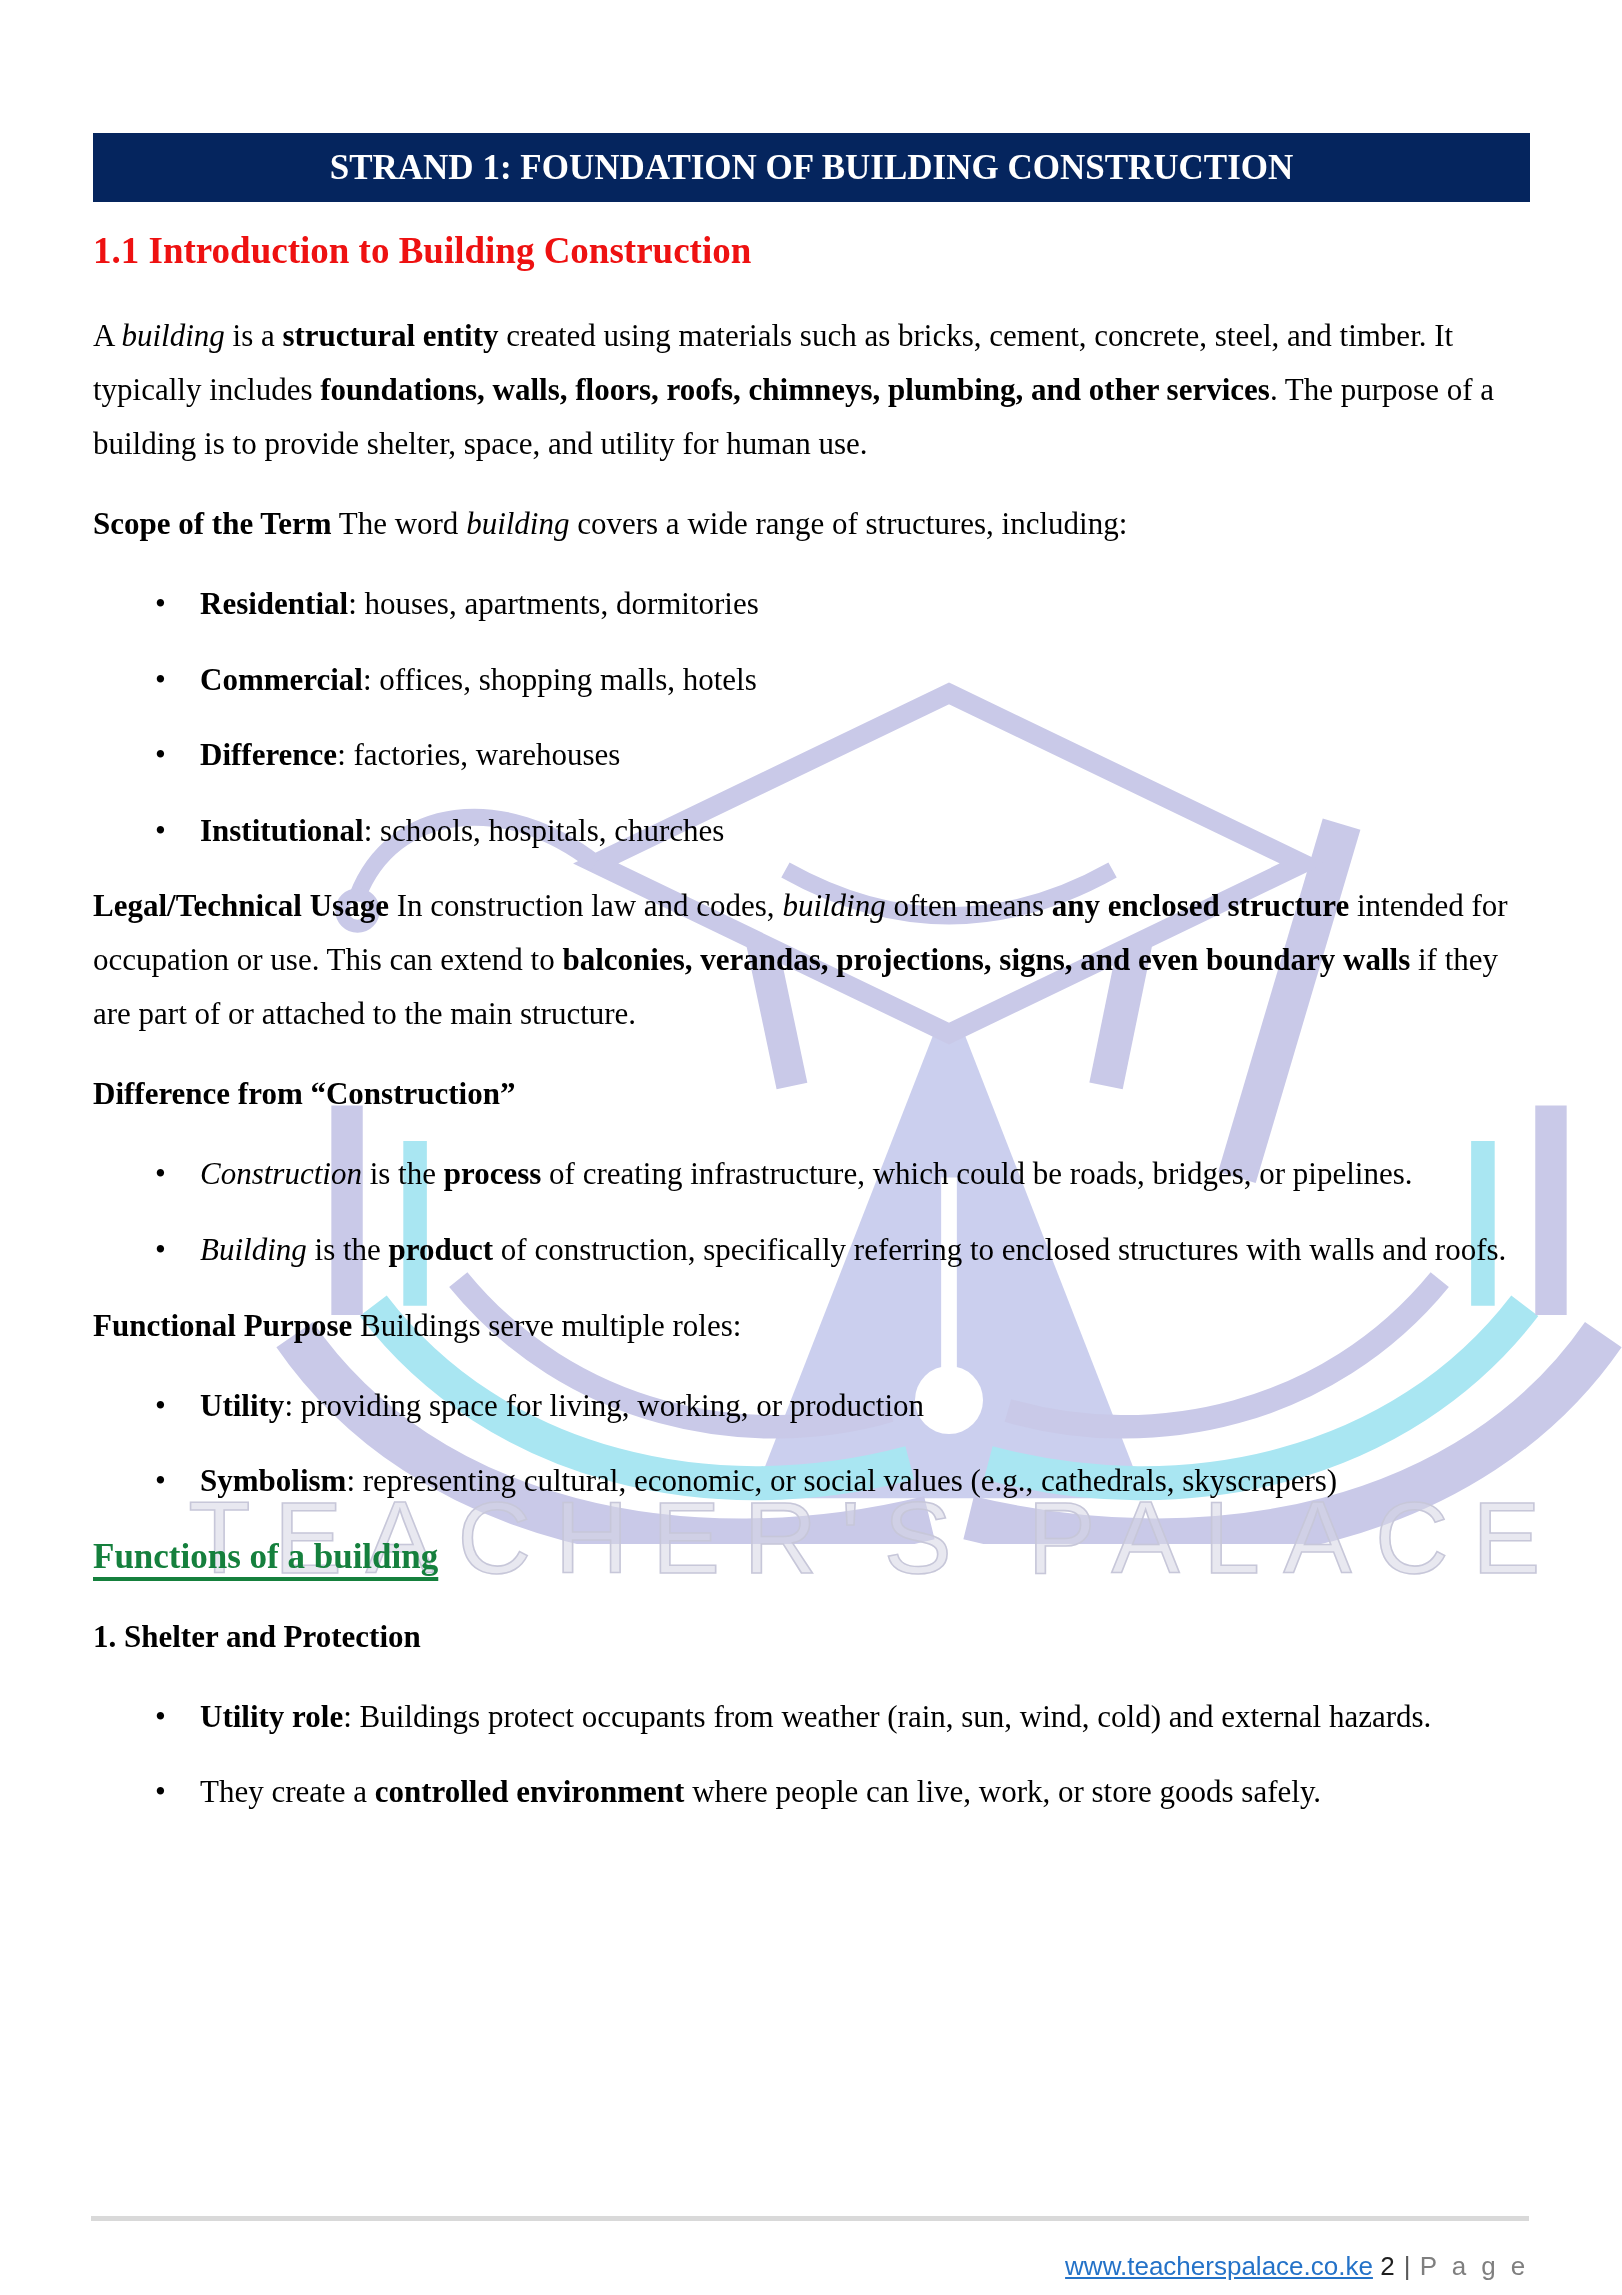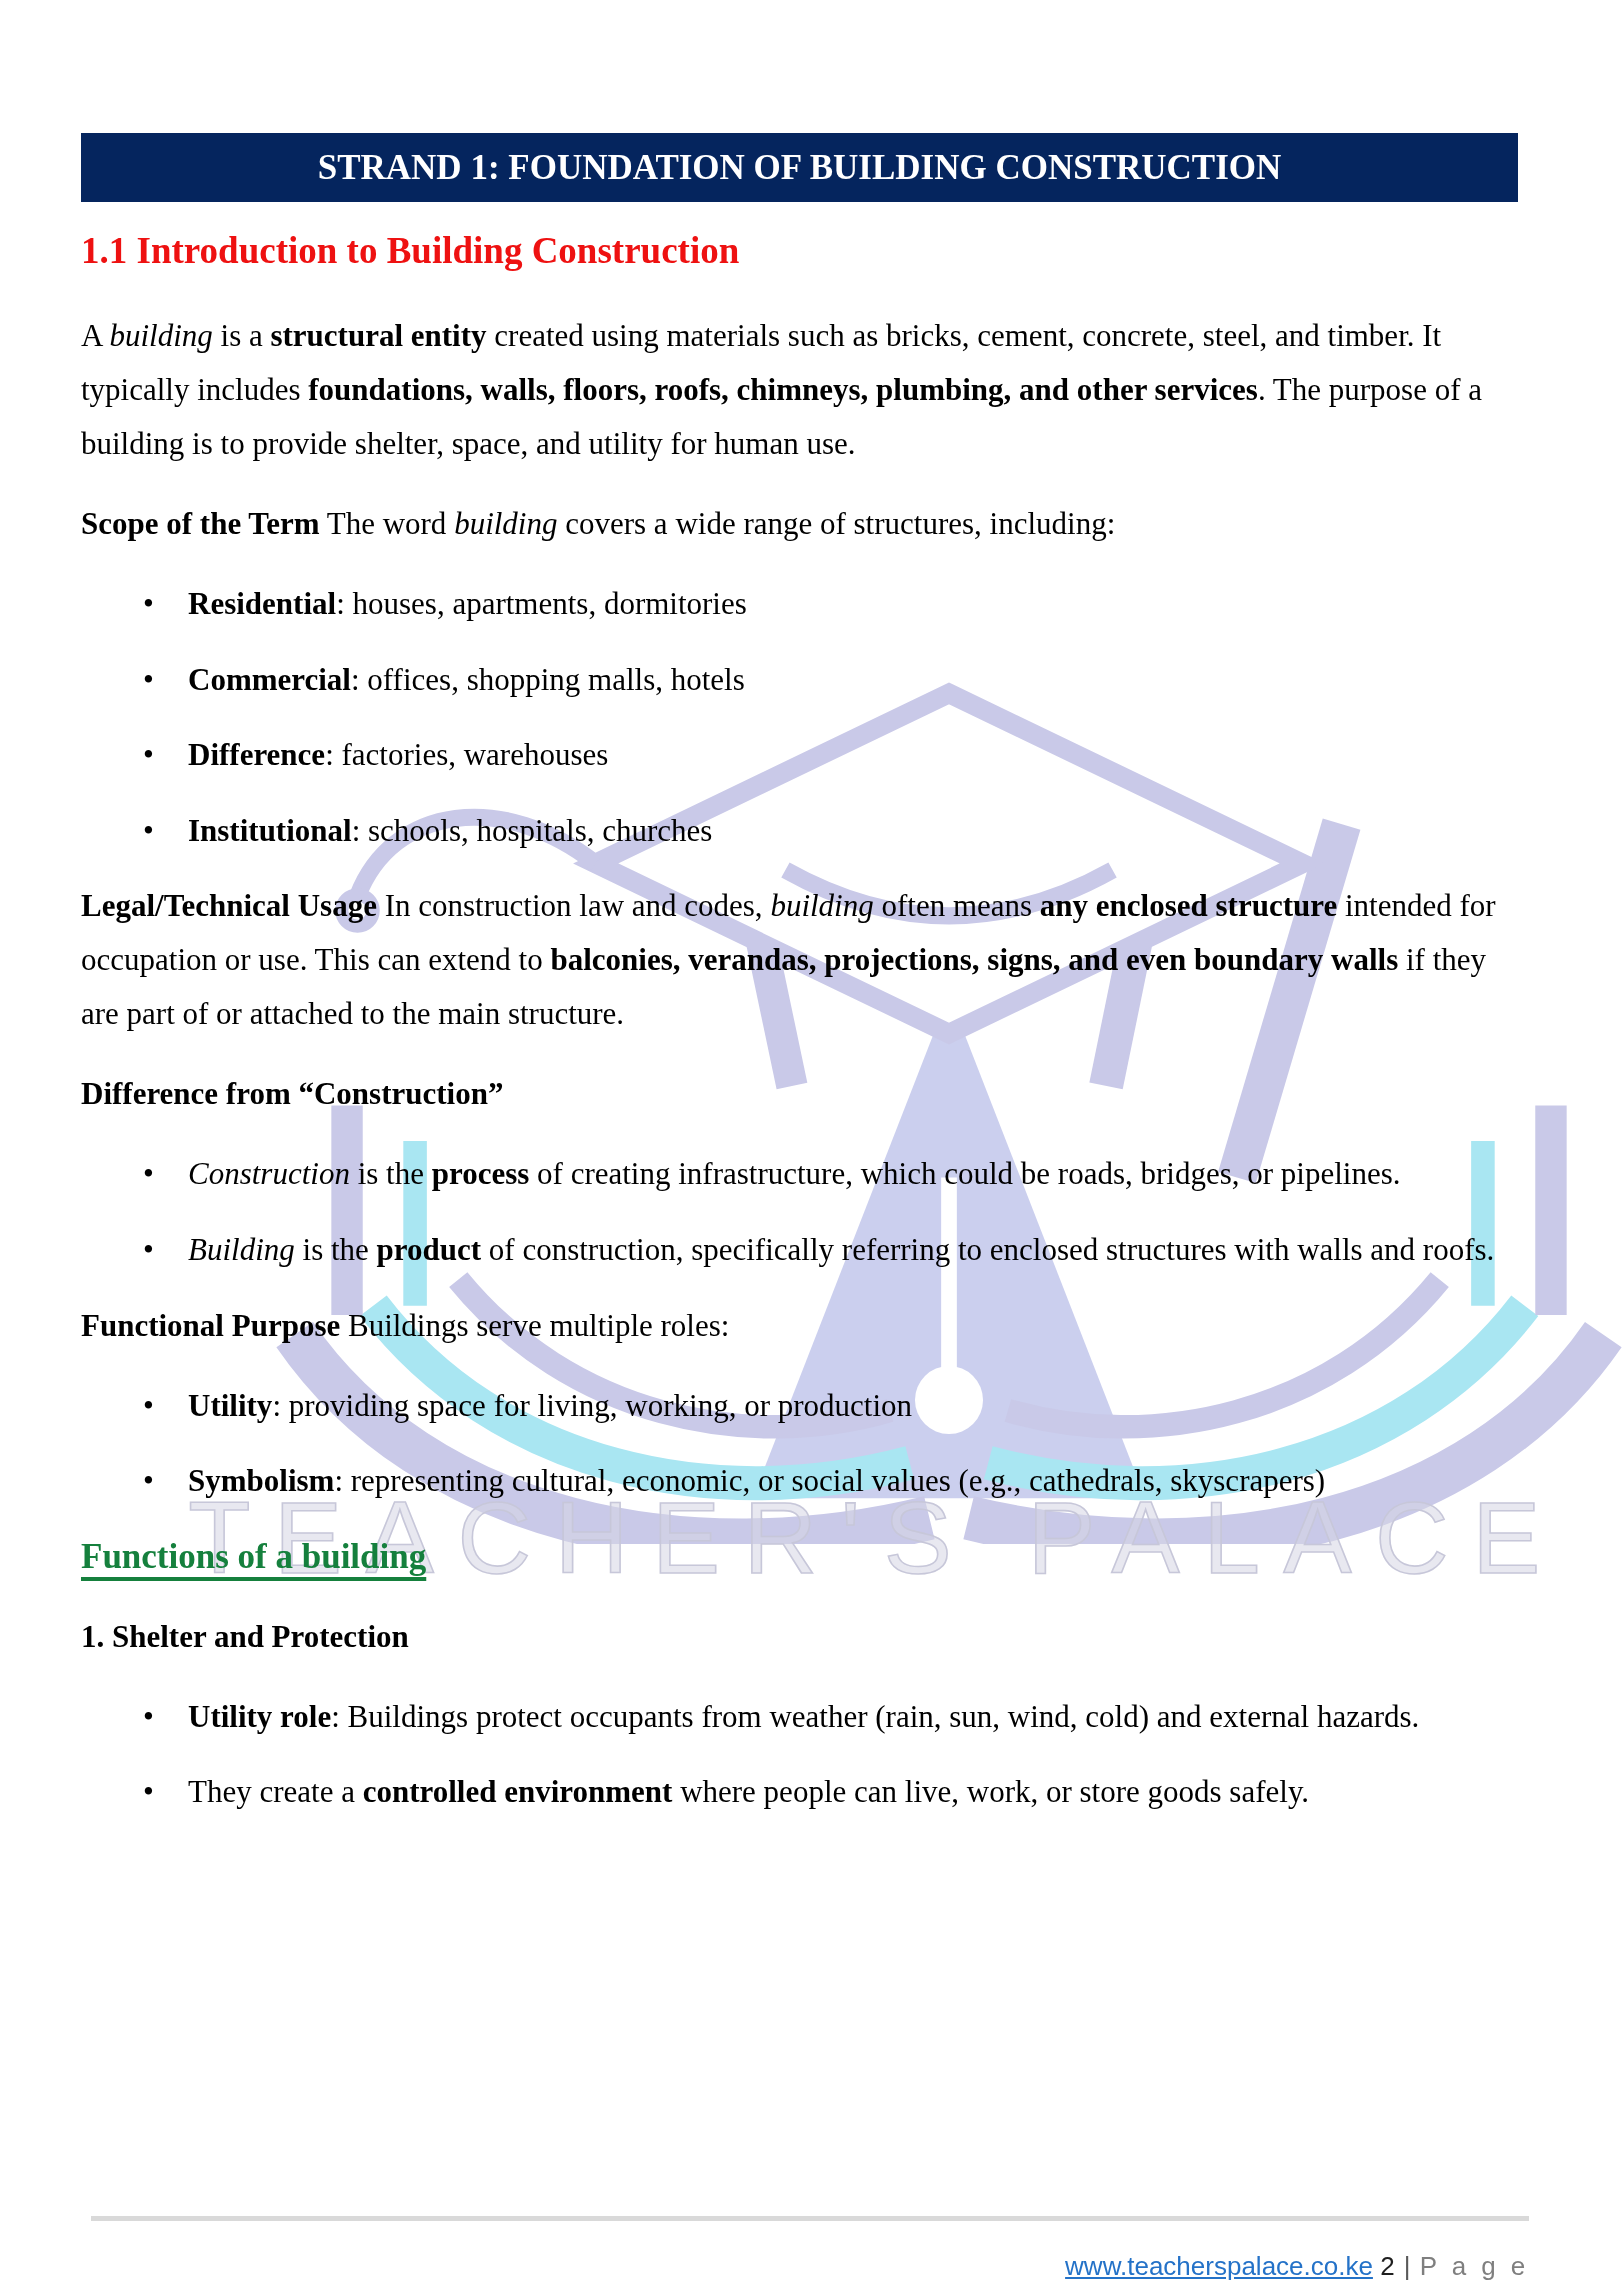--- a/index.html
+++ b/index.html
@@ -25,21 +25,21 @@
     position:absolute;top:1622px;left:59px;width:1505px;
     text-align:center;font-style:italic;
     font-family:"Liberation Sans","DejaVu Sans",sans-serif;
     font-size:51px;font-weight:700;letter-spacing:11.8px;white-space:nowrap;
     color:rgba(212,212,212,0.45);
     -webkit-text-stroke:1.3px #d2d2d2;
   }
   .wm-logo{position:absolute;left:190px;top:654px;}
   
   .content{
-    position:absolute;left:81px;top:0;width:1437px;z-index:1;
+    position:absolute;left:93px;top:0;width:1437px;z-index:1;
     font-size:31px;line-height:54px;
   }
   .titlebar{
     margin:133px 0 22px 0;height:69px;line-height:69px;
     background:#05255e;text-align:center;
     color:#ffffff;font-weight:700;font-size:35px;
   }
   .blk{margin:0 0 26px 0;}
   .h_red{color:#ee1111;font-weight:700;font-size:37px;line-height:54px;margin-bottom:31px;}
   .h_red_u{color:#15803d;font-weight:700;font-size:35px;line-height:54px;}

